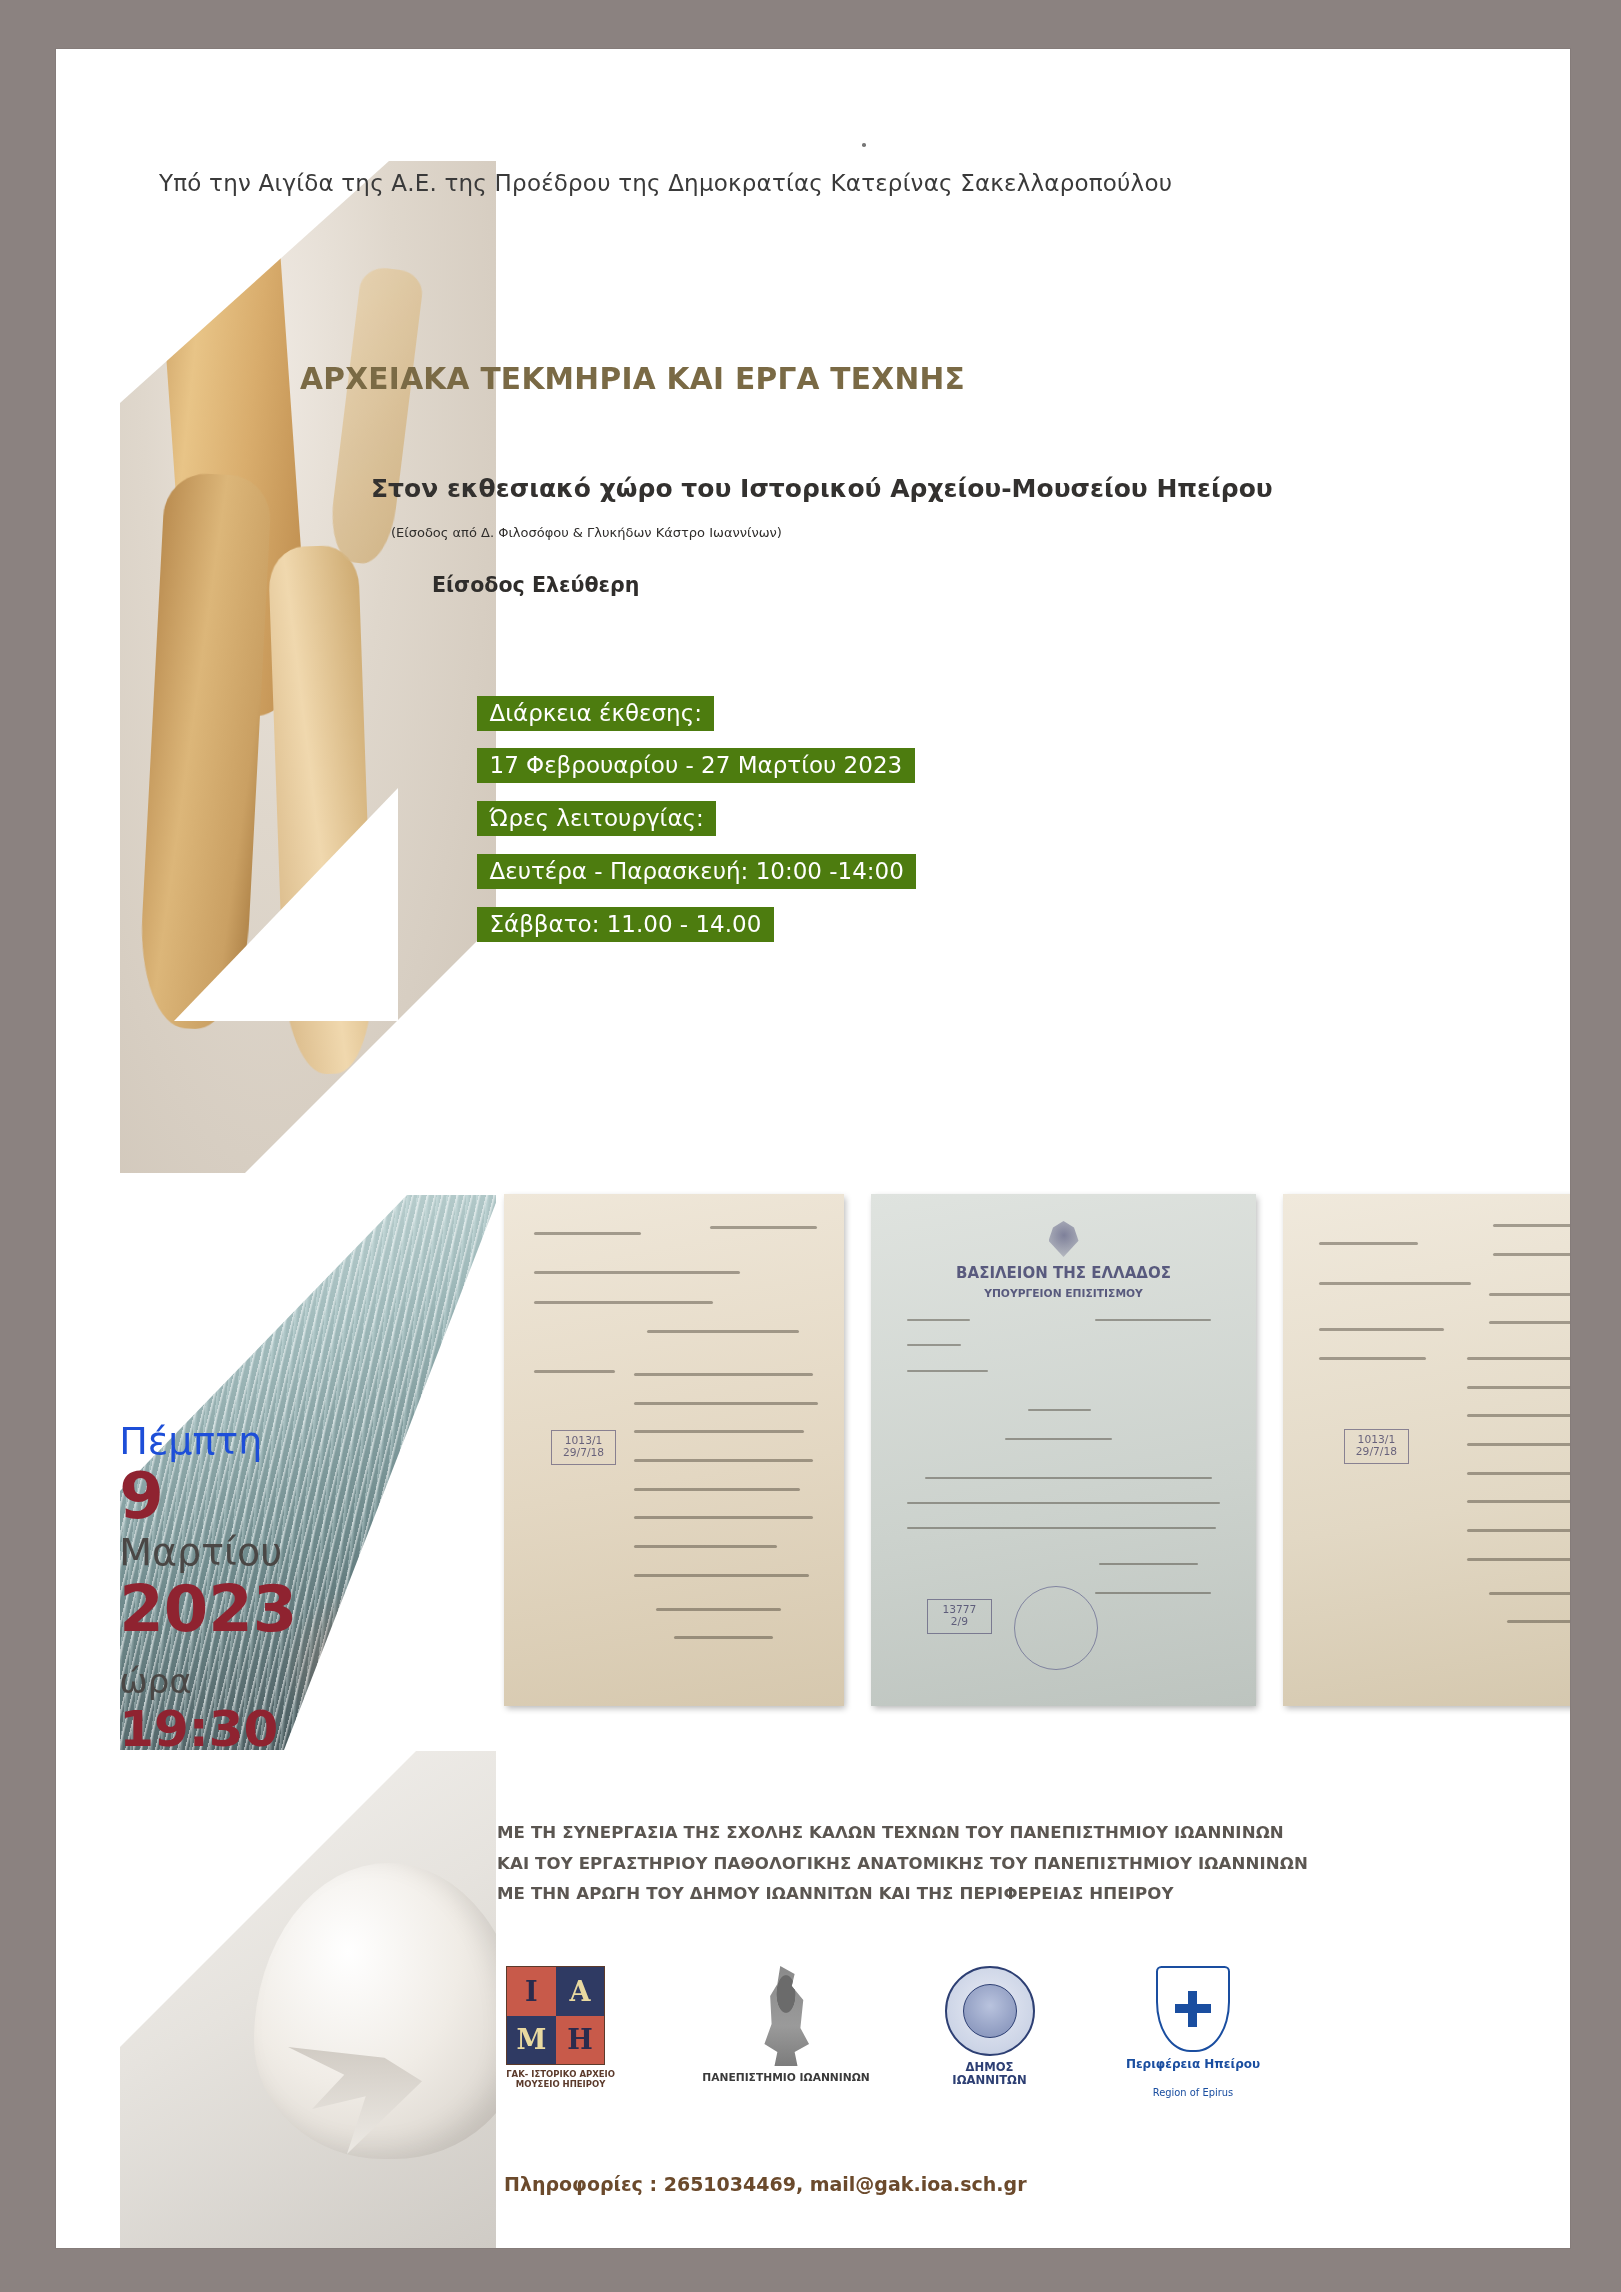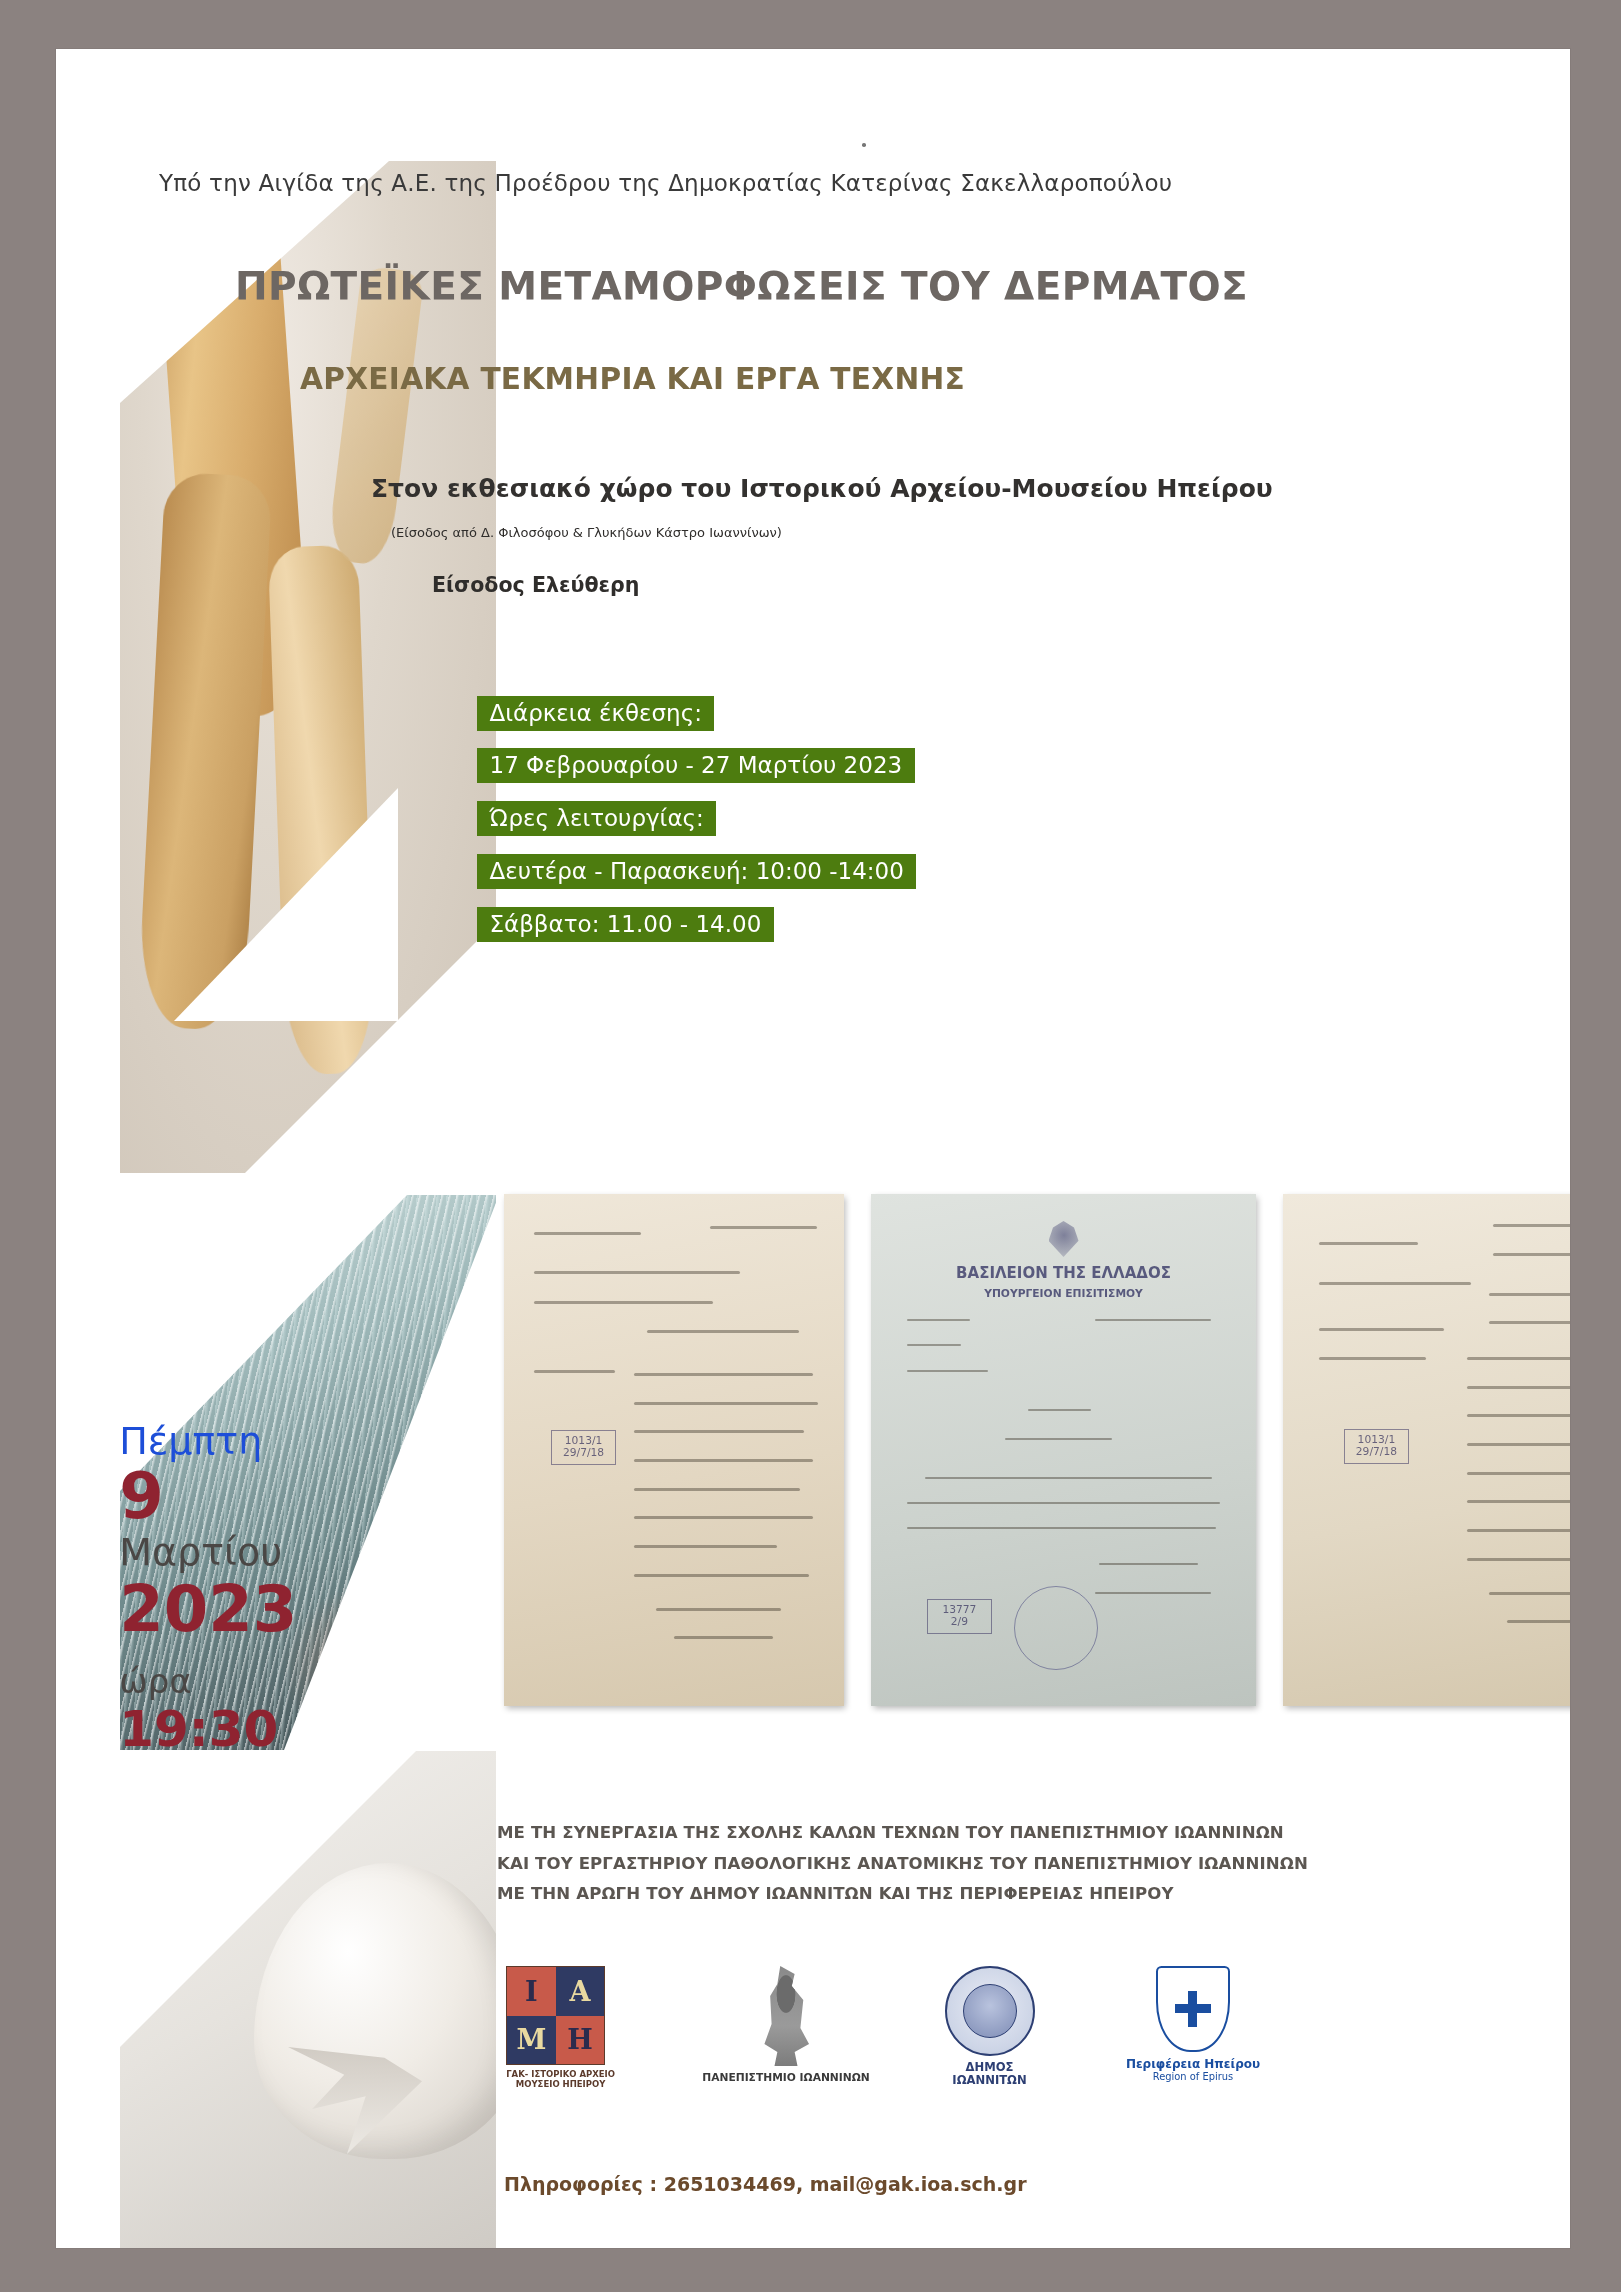--- a/index.html
+++ b/index.html
@@ -245,21 +245,21 @@
   .per-cross{
     position:absolute;left:50%;top:50%;transform:translate(-50%,-50%);
     width:36px;height:36px;
   }
   .per-cross:before,.per-cross:after{
     content:"";position:absolute;background:#1a4ea0;
   }
   .per-cross:before{left:13.4px;top:0;width:9px;height:36px;}
   .per-cross:after{left:0;top:13.4px;width:36px;height:9px;}
   .per-cap1{font-size:12px;color:#1a4ea0;font-weight:bold;margin-top:5.4px;}
-  .per-cap2{font-size:9.9px;color:#1a4ea0;margin-top:0;}
+  .per-cap2{font-size:9.9px;color:#1a4ea0;margin-top:16px;}
 
   .info{
     position:absolute;left:448px;top:2124px;
     font-size:19px;font-weight:bold;color:#6b4a2c;
   }
   .dot-top{
     position:absolute;left:806px;top:94px;width:3.6px;height:3.6px;background:#777;border-radius:50%;
   }
 </style>
 </head>
@@ -275,21 +275,20 @@
     <div class="strip s3"></div>
     <div class="strip s4"></div>
   </div>
   <div class="cut-white-1">
     <div class="tri tri-top"></div>
     <div class="tri tri-mid"></div>
     <div class="tri tri-bot"></div>
   </div>
 
   <div class="aegis">Υπό την Αιγίδα της Α.Ε. της Προέδρου της Δημοκρατίας Κατερίνας Σακελλαροπούλου</div>
-  <div class="title-main">ΠΡΩΤΕΪΚΕΣ ΜΕΤΑΜΟΡΦΩΣΕΙΣ ΤΟΥ ΔΕΡΜΑΤΟΣ</div>
   <div class="title-sub">ΑΡΧΕΙΑΚΑ ΤΕΚΜΗΡΙΑ ΚΑΙ ΕΡΓΑ ΤΕΧΝΗΣ</div>
   <div class="venue">Στον εκθεσιακό χώρο του Ιστορικού Αρχείου-Μουσείου Ηπείρου</div>
   <div class="venue-sub">(Είσοδος από Δ. Φιλοσόφου  &amp;  Γλυκήδων  Κάστρο Ιωαννίνων)</div>
   <div class="free">Είσοδος Ελεύθερη</div>
 
   <div class="band b1">Διάρκεια έκθεσης:</div>
   <div class="band b2">17 Φεβρουαρίου - 27 Μαρτίου 2023</div>
   <div class="band b3">Ώρες λειτουργίας:</div>
   <div class="band b4">Δευτέρα - Παρασκευή: 10:00 -14:00</div>
   <div class="band b5">Σάββατο: 11.00 - 14.00</div>

